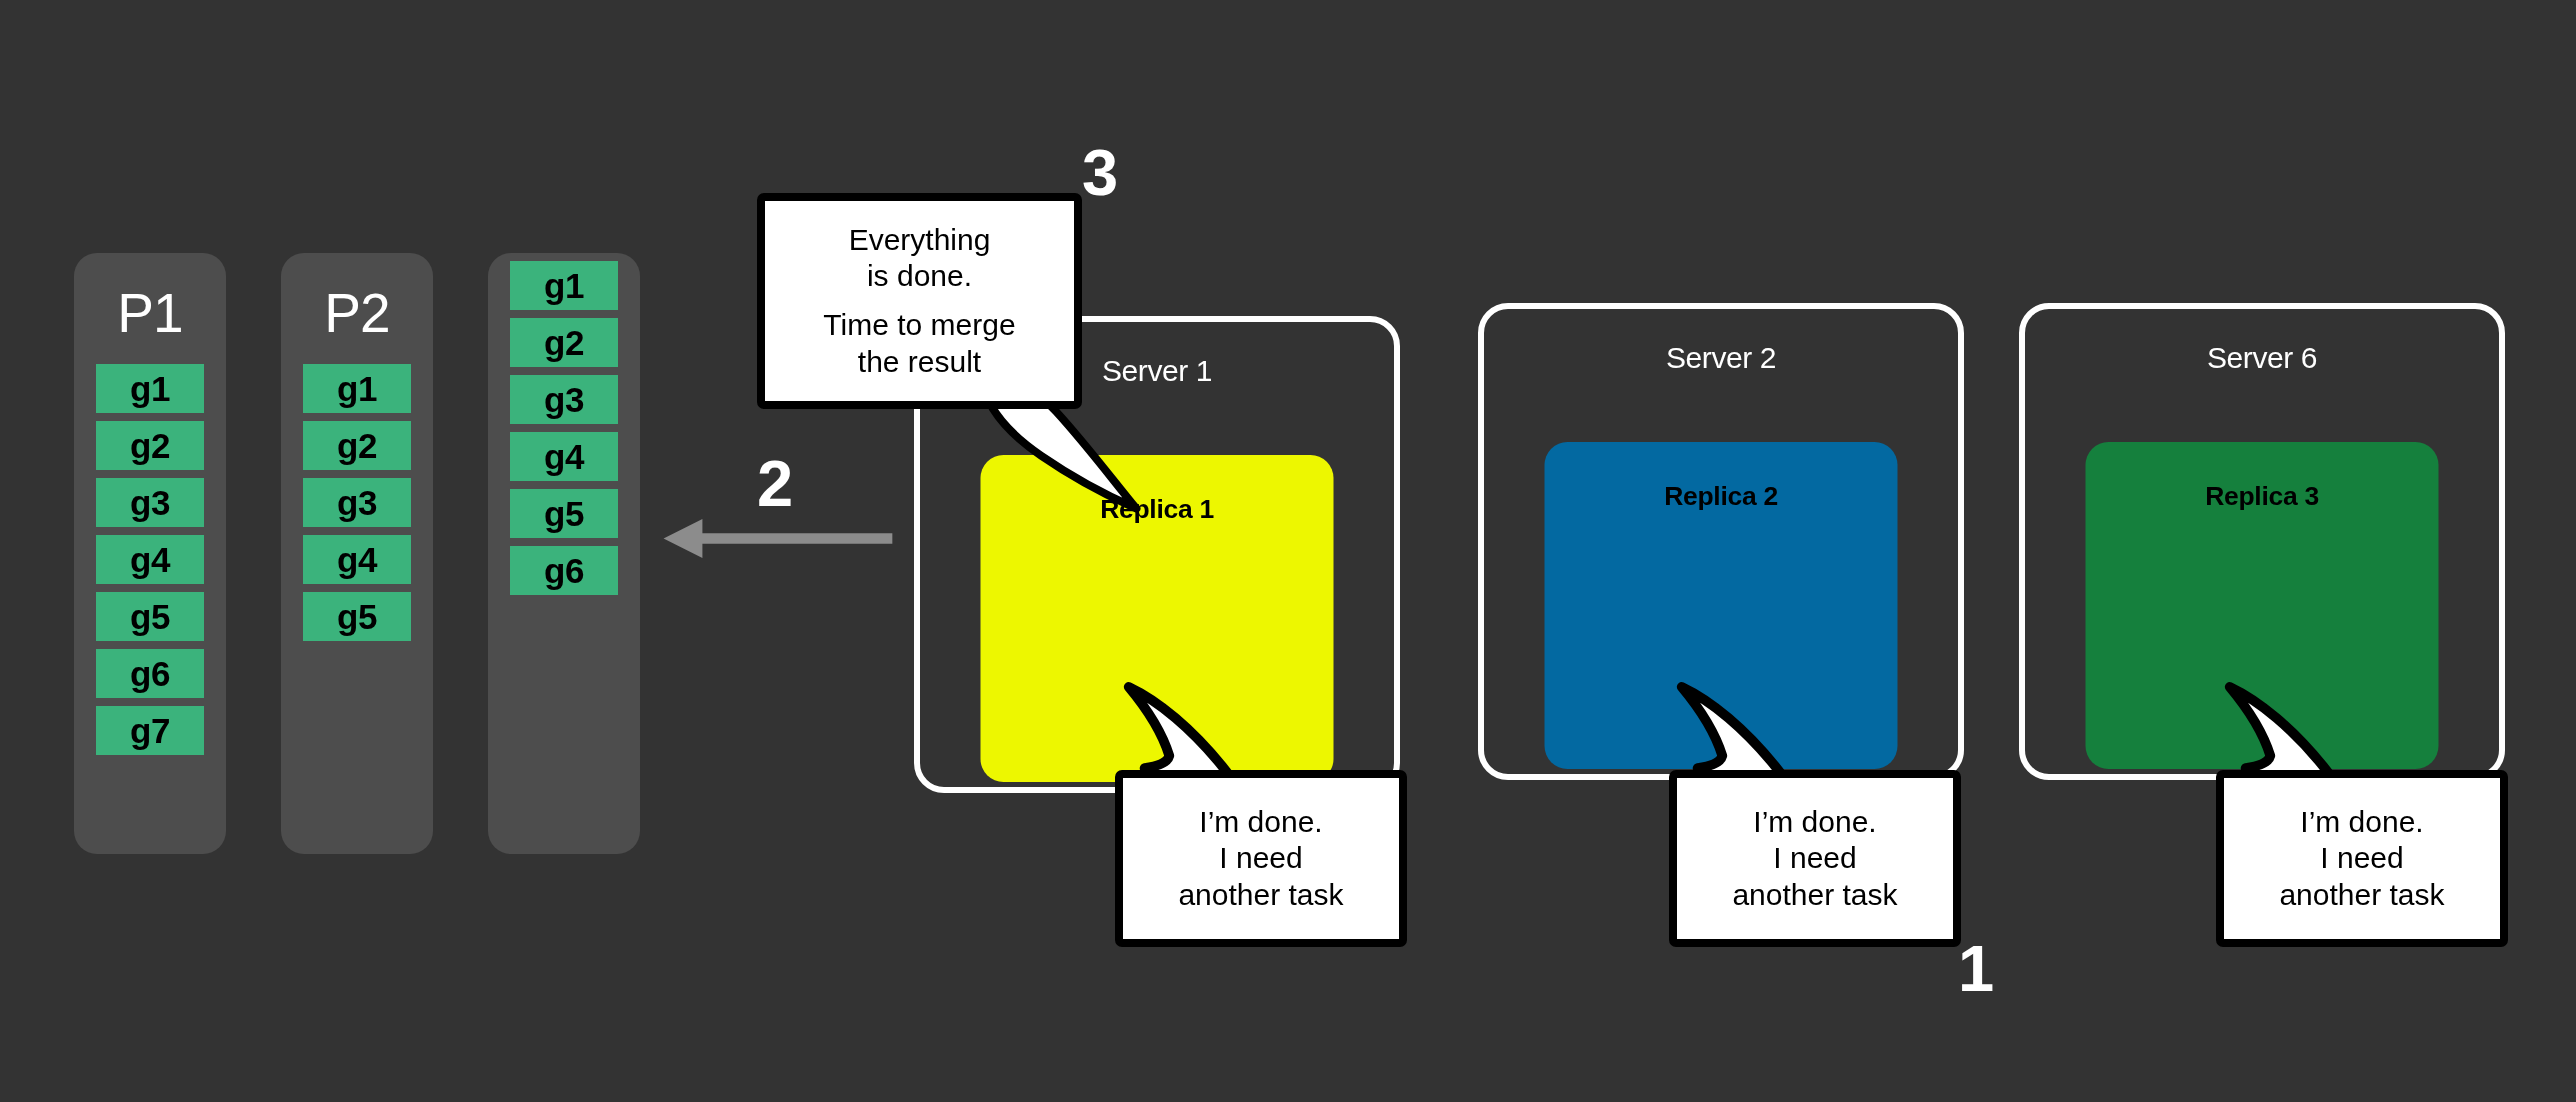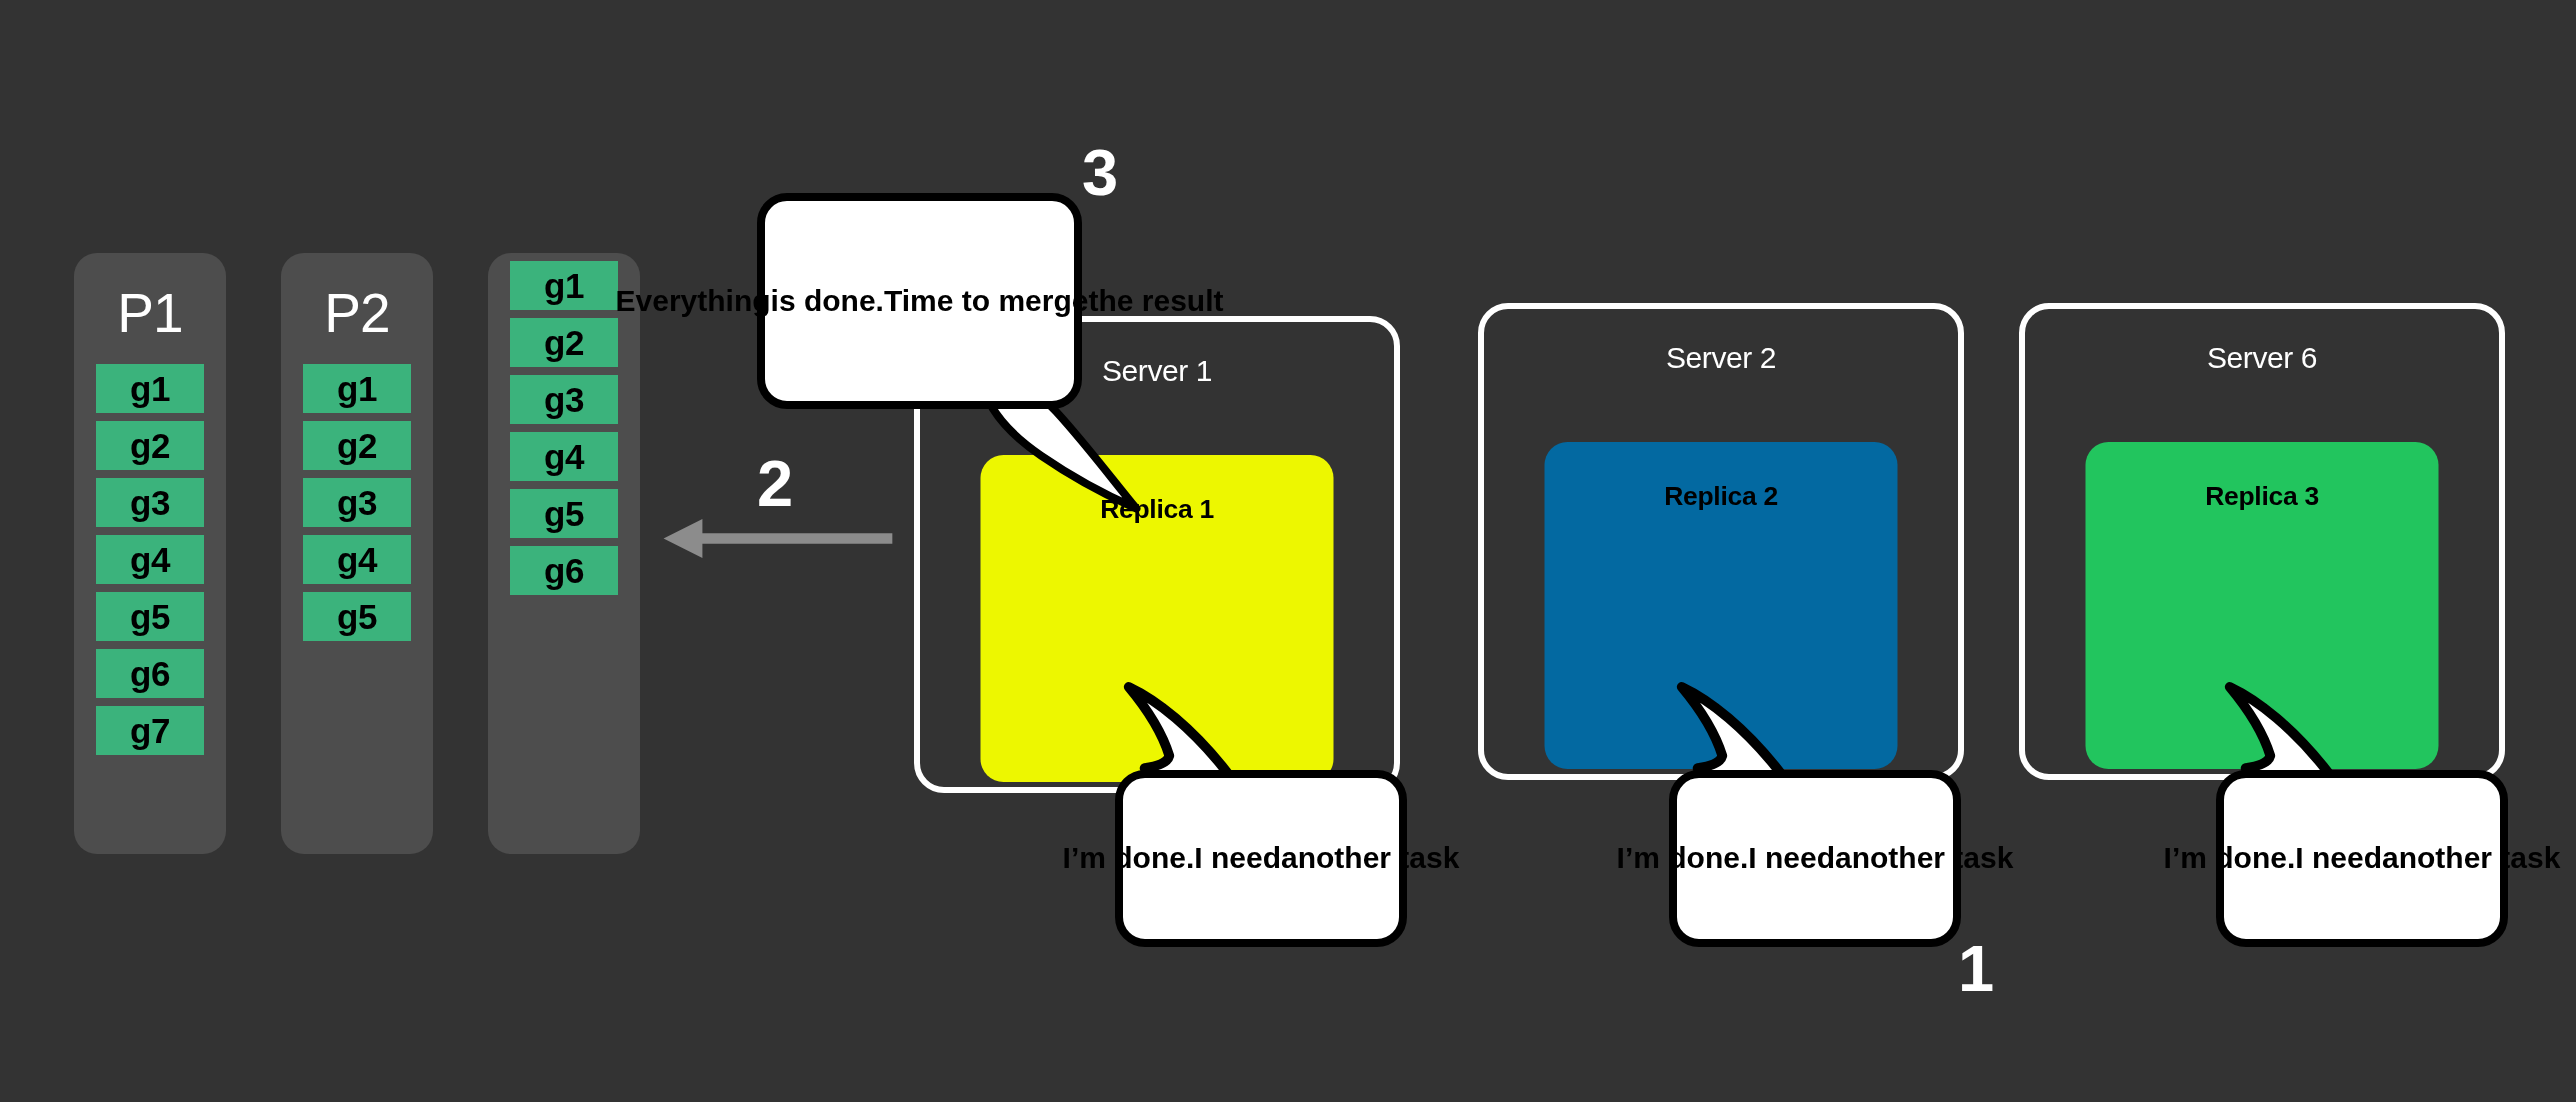--- a/index.html
+++ b/index.html
@@ -115,28 +115,28 @@
     font-weight: 700;
     line-height: 1;
     letter-spacing: -0.3px;
   }
 
   
   .bubble {
     position: absolute;
     background: #ffffff;
     border: 8px solid #000000;
-    border-radius: 30px;
+    border-radius: 7px;
     box-sizing: border-box;
     display: flex;
-    flex-direction: row;
+    flex-direction: column;
     align-items: center;
     justify-content: center;
     color: #000000;
-    font-weight: 700;
+    font-weight: 400;
     line-height: 1.22;
     text-align: center;
   }
   .bubble-line { display: block; white-space: nowrap; }
   .bubble-gap { height: 0.42em; }
 
   .bubble-bottom {
     width: 292px;
     height: 177px;
     font-size: 30px;
@@ -212,21 +212,21 @@
 
   <div class="server" style="left:1478px; top:303px;">
     <div class="server-title">Server 2</div>
     <div class="replica" style="background:#0369a1;">
       <div class="replica-title">Replica 2</div>
     </div>
   </div>
 
   <div class="server" style="left:2019px; top:303px;">
     <div class="server-title">Server 6</div>
-    <div class="replica" style="background:#22c55e;">
+    <div class="replica" style="background:#15803d;">
       <div class="replica-title">Replica 3</div>
     </div>
   </div>
 
   <div class="tail" style="left:972px; top:371px; width:186px; height:150px; z-index:5;">
     <svg width="186" height="150" viewBox="0 0 210 170">
       <path d="M 10 6 C 28 2 60 8 95 46 C 128 82 158 122 186 156 C 150 140 110 118 78 96 C 40 70 14 40 10 6 Z" fill="#ffffff" stroke="#000000" stroke-width="9" stroke-linejoin="round"></path>
     </svg>
   </div>
 

